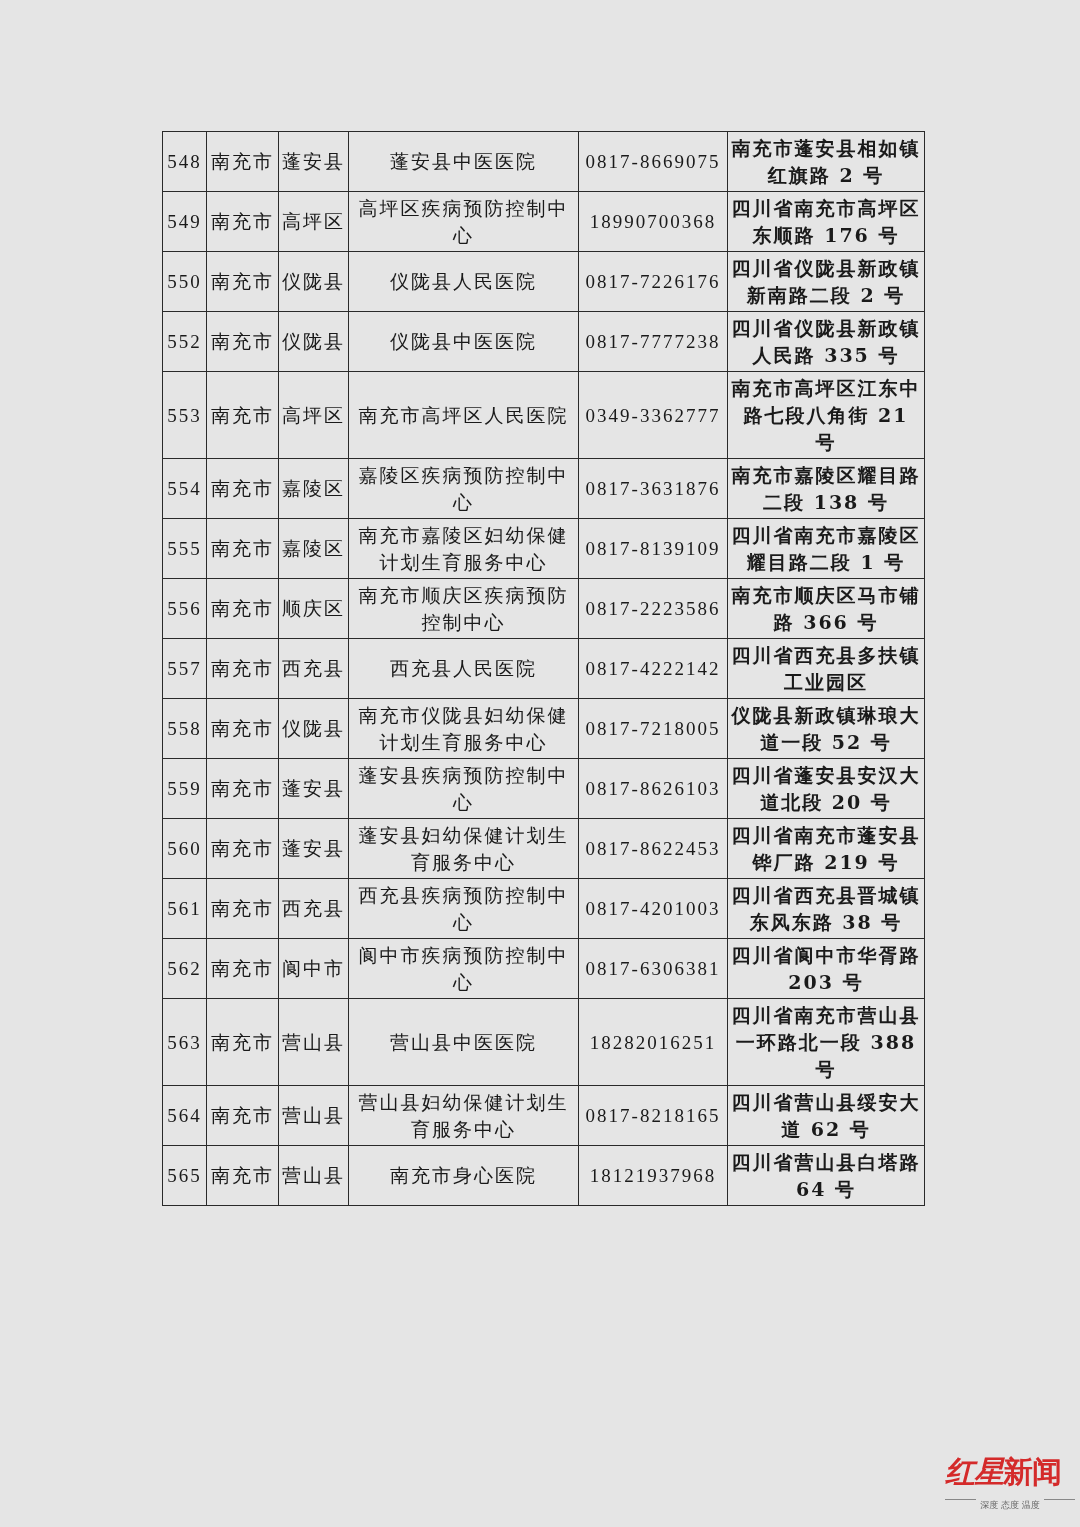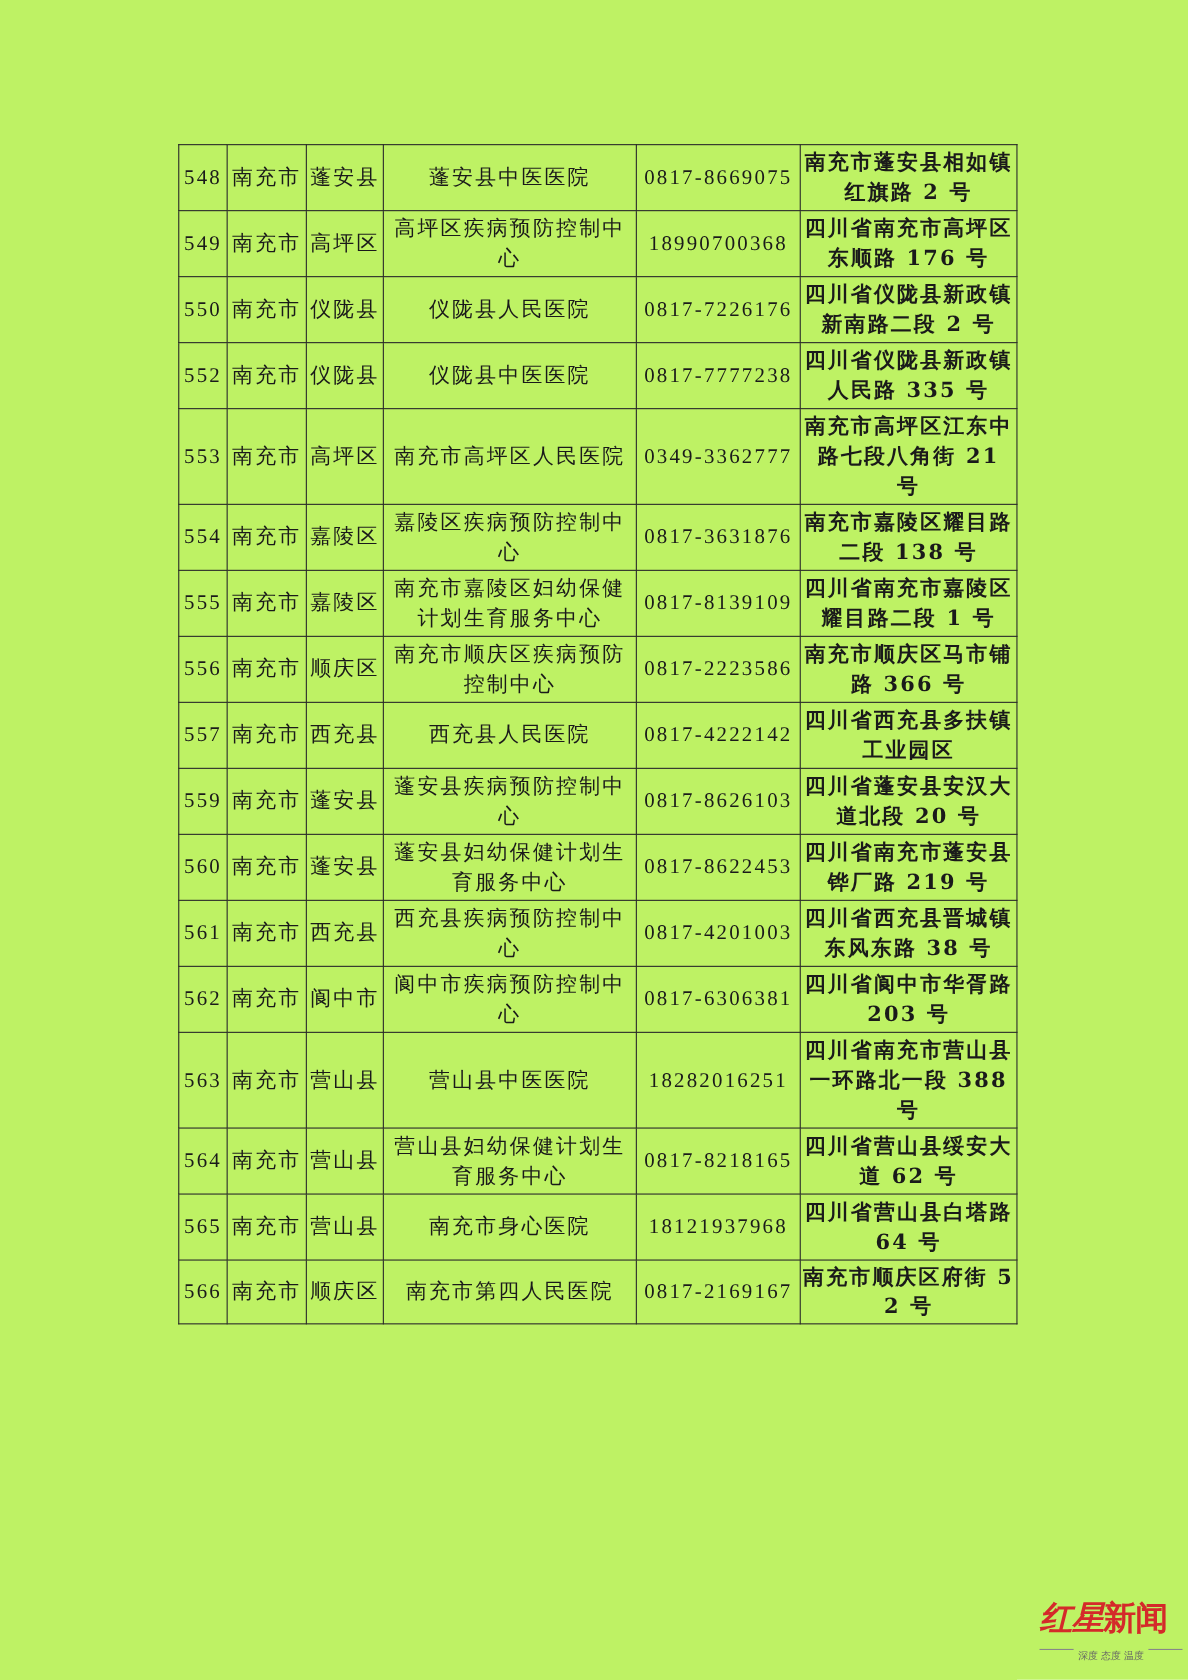--- a/index.html
+++ b/index.html
@@ -1,18 +1,18 @@
 <!DOCTYPE html>
 <html><head>
 <meta charset="utf-8">
 <style>
   html, body { margin: 0; padding: 0; background: #ffffff; }
   body { width: 1080px; height: 1527px; position: relative; overflow: hidden;
          font-family: "DejaVu Serif", "Liberation Serif", serif; color: #1a1a1a; }
-  .page { position: absolute; left: 0; top: 0; width: 1080px; height: 1527px; background: #bef264; }
+  .page { position: absolute; left: 0; top: 0; width: 1080px; height: 1527px; background: #e5e5e5; }
   table.list { position: absolute; left: 162px; top: 131px; border-collapse: collapse; table-layout: fixed; }
   table.list td { border: 1.5px solid #2a2a2a; padding: 0 2px; text-align: center; vertical-align: middle;
                   font-size: 19px; line-height: 27px; letter-spacing: 2px; word-break: break-all; }
   td.c-no { width: 39px; letter-spacing: 0; font-family: "Liberation Serif", serif; font-size: 20px; }
   td.c-city { width: 67px; }
   td.c-county { width: 65px; }
   td.c-name { width: 225px; }
   td.c-phone { width: 144px; letter-spacing: 1px; font-family: "Liberation Serif", serif; font-size: 20px; }
   td.c-addr { width: 192px; font-weight: bold; }
   tr.h62 td { height: 59px; }
@@ -98,20 +98,28 @@
         </tr>
         <tr class="h62">
           <td class="c-no">557</td>
           <td class="c-city">南充市</td>
           <td class="c-county">西充县</td>
           <td class="c-name">西充县人民医院</td>
           <td class="c-phone">0817-4222142</td>
           <td class="c-addr">四川省西充县多扶镇工业园区</td>
         </tr>
         <tr class="h62">
+          <td class="c-no">558</td>
+          <td class="c-city">南充市</td>
+          <td class="c-county">仪陇县</td>
+          <td class="c-name">南充市仪陇县妇幼保健计划生育服务中心</td>
+          <td class="c-phone">0817-7218005</td>
+          <td class="c-addr">仪陇县新政镇琳琅大道一段 52 号</td>
+        </tr>
+        <tr class="h62">
           <td class="c-no">559</td>
           <td class="c-city">南充市</td>
           <td class="c-county">蓬安县</td>
           <td class="c-name">蓬安县疾病预防控制中心</td>
           <td class="c-phone">0817-8626103</td>
           <td class="c-addr">四川省蓬安县安汉大道北段 20 号</td>
         </tr>
         <tr class="h62">
           <td class="c-no">560</td>
           <td class="c-city">南充市</td>
@@ -153,28 +161,20 @@
           <td class="c-addr">四川省营山县绥安大道 62 号</td>
         </tr>
         <tr class="h62">
           <td class="c-no">565</td>
           <td class="c-city">南充市</td>
           <td class="c-county">营山县</td>
           <td class="c-name">南充市身心医院</td>
           <td class="c-phone">18121937968</td>
           <td class="c-addr">四川省营山县白塔路 64 号</td>
         </tr>
-        <tr class="h60">
-          <td class="c-no">566</td>
-          <td class="c-city">南充市</td>
-          <td class="c-county">顺庆区</td>
-          <td class="c-name">南充市第四人民医院</td>
-          <td class="c-phone">0817-2169167</td>
-          <td class="c-addr">南充市顺庆区府街 52 号</td>
-        </tr>
       </tbody>
   </table>
 
   <div class="watermark">
     <div class="wm-main">
       <span class="wm-brand">红星</span><span>新闻</span>
     </div>
     <div class="wm-sub">
       <span class="line"></span>
       <span>深度 态度 温度</span>

